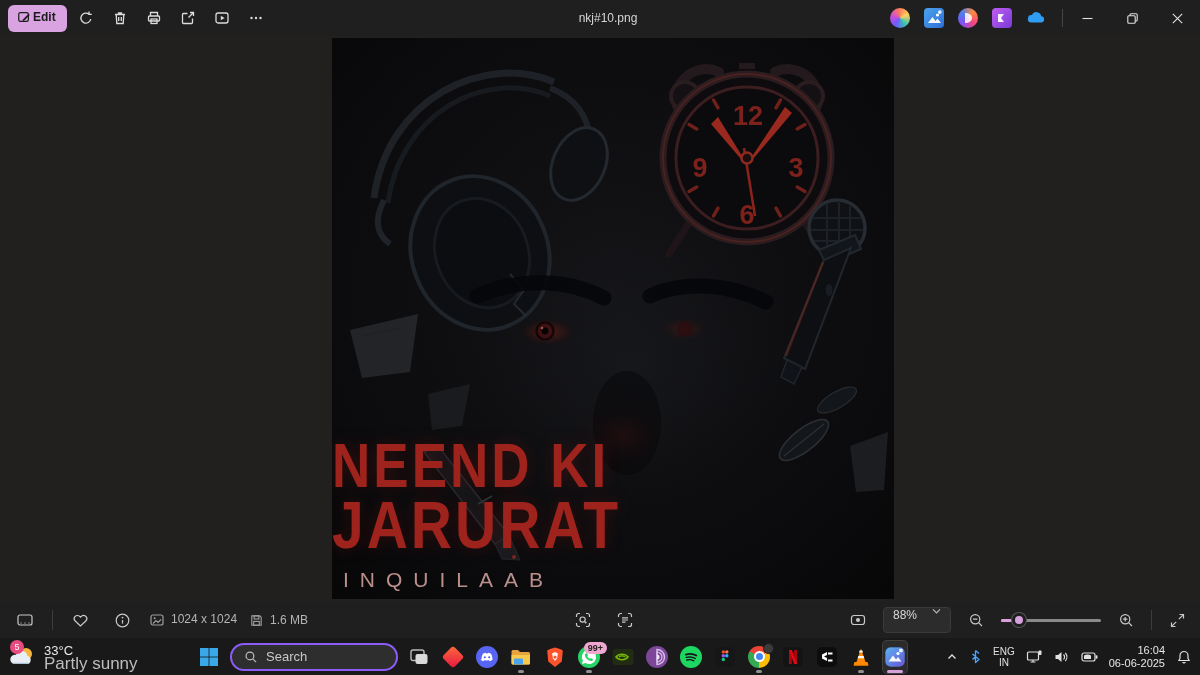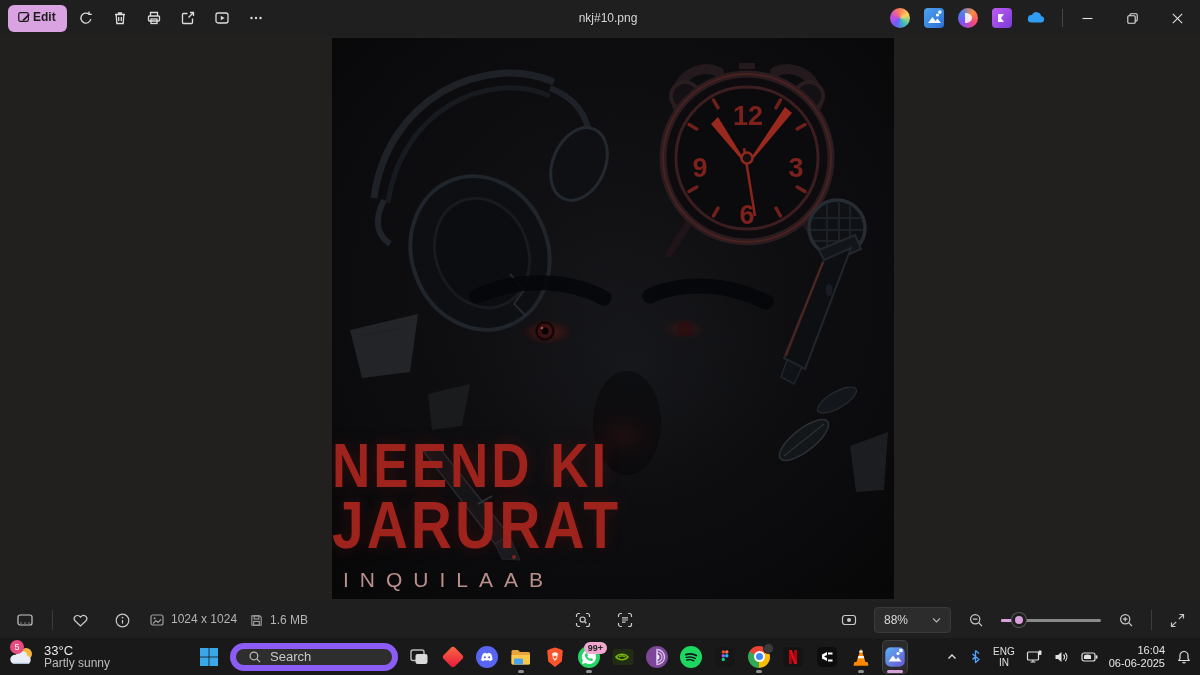--- a/index.html
+++ b/index.html
@@ -37,45 +37,45 @@
   .album-artist { margin-top:32px; color:#bb8f8c; font-size:21px; letter-spacing:11px;
     font-weight:normal; padding-left:11px; }
   
   .statusbar { position:absolute; top:602px; left:0; right:0; height:36px; background:#201f1f; }
   .sb-left { position:absolute; left:10px; top:0; height:36px; display:flex; align-items:center; gap:12px; }
   .sb-center { position:absolute; left:568px; top:0; height:36px; display:flex; align-items:center; gap:12px; }
   .sb-right { position:absolute; right:8px; top:0; height:36px; display:flex; align-items:center; gap:10px; }
   .sb-text { color:#b5b5b5; font-size:12px; }
   .sb-meta { display:flex; align-items:flex-start; gap:6px; }
   .sb-divider { width:1px; height:20px; background:#3d3d3d; }
-  .zoom-select { display:flex; align-items:center; gap:24px; background:#2d2c2c; border:1px solid #3a3a3a;
+  .zoom-select { display:flex; align-items:flex-start; gap:15px; background:#2d2c2c; border:1px solid #3a3a3a;
     border-radius:4px; height:26px; padding:0 9px; color:#d9d9d9; font-size:12px; cursor:pointer; }
   .slider { position:relative; width:100px; height:14px; cursor:pointer; }
   .slider .track { position:absolute; top:6px; left:0; width:100px; height:3px; background:#8a8a8a; border-radius:2px; }
   .slider .fill { position:absolute; top:6px; left:0; width:18px; height:3px; background:#d8a0dd; border-radius:2px; }
   .slider .thumb { position:absolute; top:0; left:11px; width:14px; height:14px; border-radius:50%;
     background:#d8a0dd; border:3px solid #1f1e1e; box-shadow:0 0 0 1px #555; }
   
   .taskbar { position:absolute; bottom:0; left:0; right:0; height:37px; background:#191919; }
   .weather { position:absolute; left:8px; top:0; height:37px; display:flex; align-items:center; gap:8px; cursor:pointer; }
   .weather-icon { position:relative; width:28px; height:26px; }
   .weather-badge { position:absolute; top:-4px; left:2px; min-width:14px; height:14px; border-radius:7px;
     background:#e84b7d; color:#fff; font-size:9px; display:flex; align-items:center; justify-content:center;
     padding:0 3px; z-index:2; }
   .weather-temp { color:#e8e8e8; font-size:13px; line-height:13px; }
-  .weather-cond { color:#bdbdbd; font-size:12px; line-height:13px; }
+  .weather-cond { color:#bdbdbd; font-size:17px; line-height:13px; }
   .tb-center { position:absolute; left:196px; top:0; height:37px; display:flex; align-items:center; gap:8px; }
   .task-icon { position:relative; width:26px; height:34px; display:flex; align-items:center; justify-content:center;
     cursor:pointer; border-radius:5px; }
   .task-icon .dot { position:absolute; bottom:1px; left:50%; transform:translateX(-50%);
     width:6px; height:3px; border-radius:2px; background:#8f8f8f; }
   .task-icon.active { background:rgba(255,255,255,.08); box-shadow:inset 0 0 0 1px rgba(255,255,255,.10); }
   .task-icon.active .dot { width:16px; background:#d8a0dd; }
   .search-pill { display:flex; align-items:center; gap:8px; width:168px; height:28px; border-radius:14px;
-    background:#2f2e2e; border:6px solid #8b5cf6; padding:0 12px; color:#c9c9c9; font-size:13px; cursor:text; }
+    background:#2f2e2e; border:2px solid #8b5cf6; padding:0 12px; color:#c9c9c9; font-size:13px; cursor:text; }
   .badge-pill { position:absolute; top:-3px; right:-6px; background:#f0a8d0; color:#222; font-size:9px;
     font-weight:bold; border-radius:8px; padding:1px 4px; z-index:2; }
   .tray { position:absolute; right:6px; top:0; height:37px; display:flex; align-items:center; gap:7px; }
   .tray-item { display:flex; align-items:center; justify-content:center; height:30px; padding:0 2px;
     border-radius:4px; cursor:pointer; }
   .lang { color:#e0e0e0; font-size:10px; line-height:11px; text-align:center; }
   .clockbox { color:#e6e6e6; font-size:11px; line-height:13px; text-align:right; }
   
   .appic { width:24px; height:24px; position:relative;text-decoration:underline; }
 </style>

